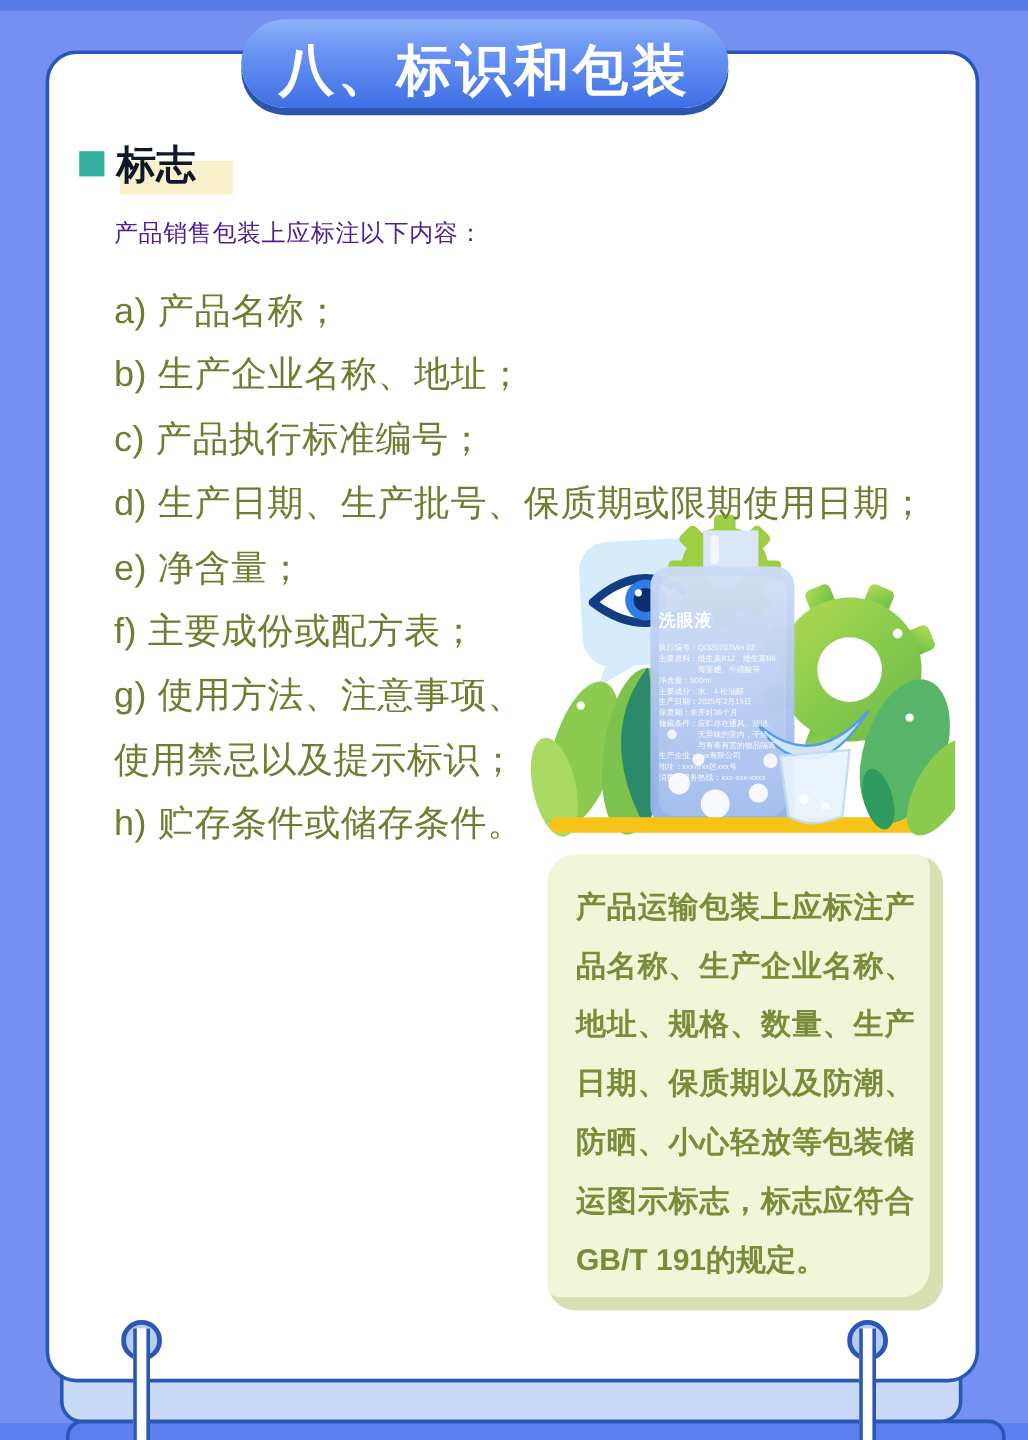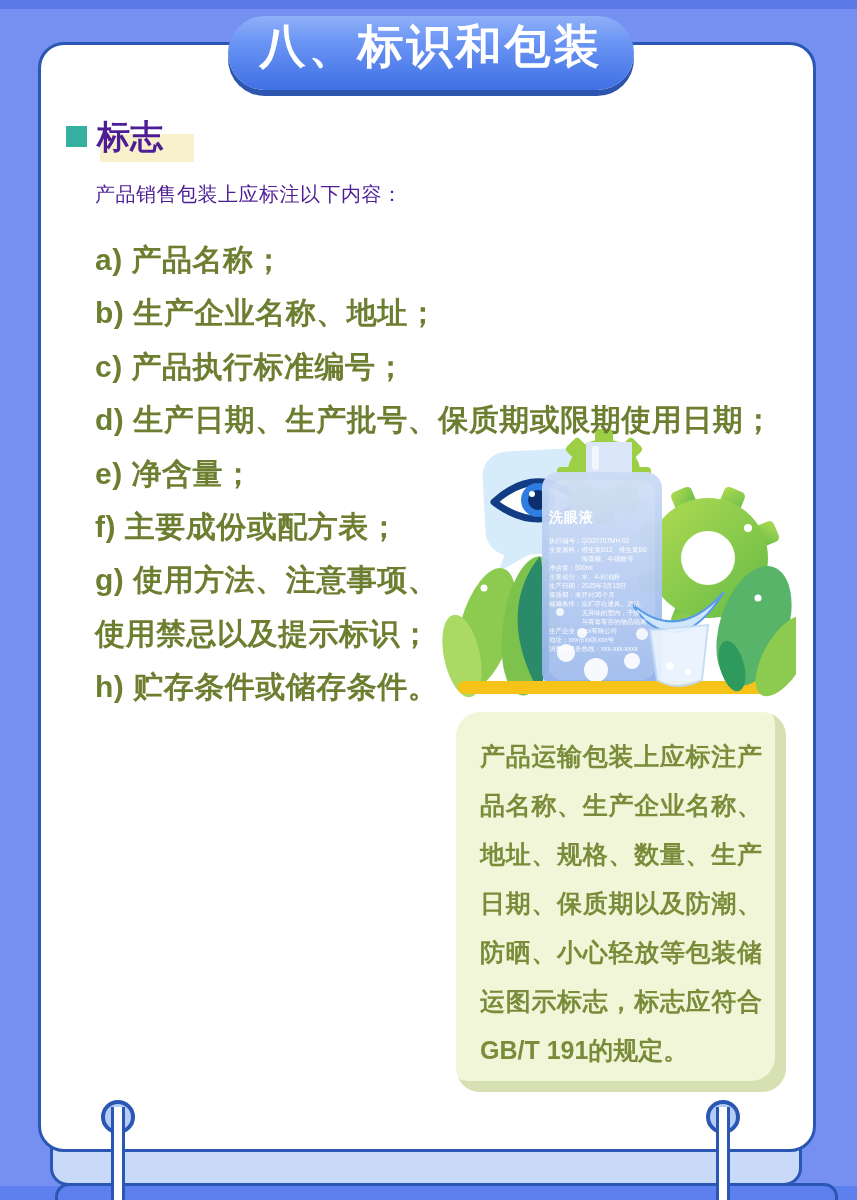--- a/index.html
+++ b/index.html
@@ -9,36 +9,36 @@
     font-family:"Liberation Sans", sans-serif;
   }
   .top-strip { position:absolute; left:0; top:0; right:0; height:9px; background:#5b7ae6; }
   .bottom-band { position:absolute; left:0; top:1186px; right:0; height:14px; background:#5d80ee; }
   .page3 { position:absolute; left:55px; top:1183px; width:777px; height:60px;
     background:#5d80ee; border:3px solid #2b57b4; border-radius:14px; }
   .page2 { position:absolute; left:50px; top:1100px; width:746px; height:80px;
     background:#c9daf8; border:3px solid #2b57b4; border-radius:18px; }
   .card { position:absolute; left:38px; top:42px; width:772px; height:1104px;
     background:#ffffff; border:3px solid #2b57b4; border-radius:26px; }
-  .banner { position:absolute; left:228px; top:16px; width:406px; height:74px;
+  .banner { position:absolute; left:201px; top:16px; width:406px; height:74px;
     border-radius:40px; z-index:5;
     background:linear-gradient(180deg,#8fb0f8 0%,#6b95f4 35%,#3e6fe4 100%);
     box-shadow:0 6px 0 #2c55ae;
-    display:flex; align-items:flex-start; justify-content:center; }
+    display:flex; align-items:flex-end; justify-content:center; }
   .banner-title { color:#ffffff; font-size:46px; font-weight:bold; letter-spacing:3px; }
 
   .bullet { position:absolute; left:66px; top:126px; width:21px; height:21px; background:#35b0a0; z-index:2; }
   .heading-highlight { position:absolute; left:100px; top:134px; width:94px; height:28px; background:#f8efcb; z-index:1; }
-  .heading { position:absolute; left:97px; top:115px; font-size:33px; font-weight:bold; color:#4c1d95; z-index:2; }
+  .heading { position:absolute; left:97px; top:115px; font-size:33px; font-weight:bold; color:#0f172a; z-index:2; }
 
   .intro { position:absolute; left:95px; top:181px; font-size:20px; font-weight:normal;
     color:#4c1d95; letter-spacing:0.5px; z-index:2; }
 
   .list { position:absolute; left:95px; top:233px; z-index:2; }
-  .list-line { font-size:30px; font-weight:700; color:#6e7e30; line-height:53.4px;
+  .list-line { font-size:30px; font-weight:400; color:#6e7e30; line-height:53.4px;
     letter-spacing:0.5px; white-space:nowrap; }
 
   .illustration { position:absolute; left:436px; top:428px; width:360px; height:272px; z-index:1; }
   .bottle-label { position:absolute; left:549px; top:509px; width:104px; z-index:3; color:#ffffff; }
   .bottle-title { font-size:14px; font-weight:bold; margin-bottom:9px; letter-spacing:1px; }
   .bottle-lines { font-size:6.5px; line-height:9px; white-space:pre-line; opacity:0.95; }
 
   .box { position:absolute; top:712px; height:380px; background:#f2f6d8;
     border-radius:24px; box-shadow:inset -11px -11px 0 #d6e0b2;
     color:#7a8c3a; font-weight:600; box-sizing:border-box; z-index:2; }

